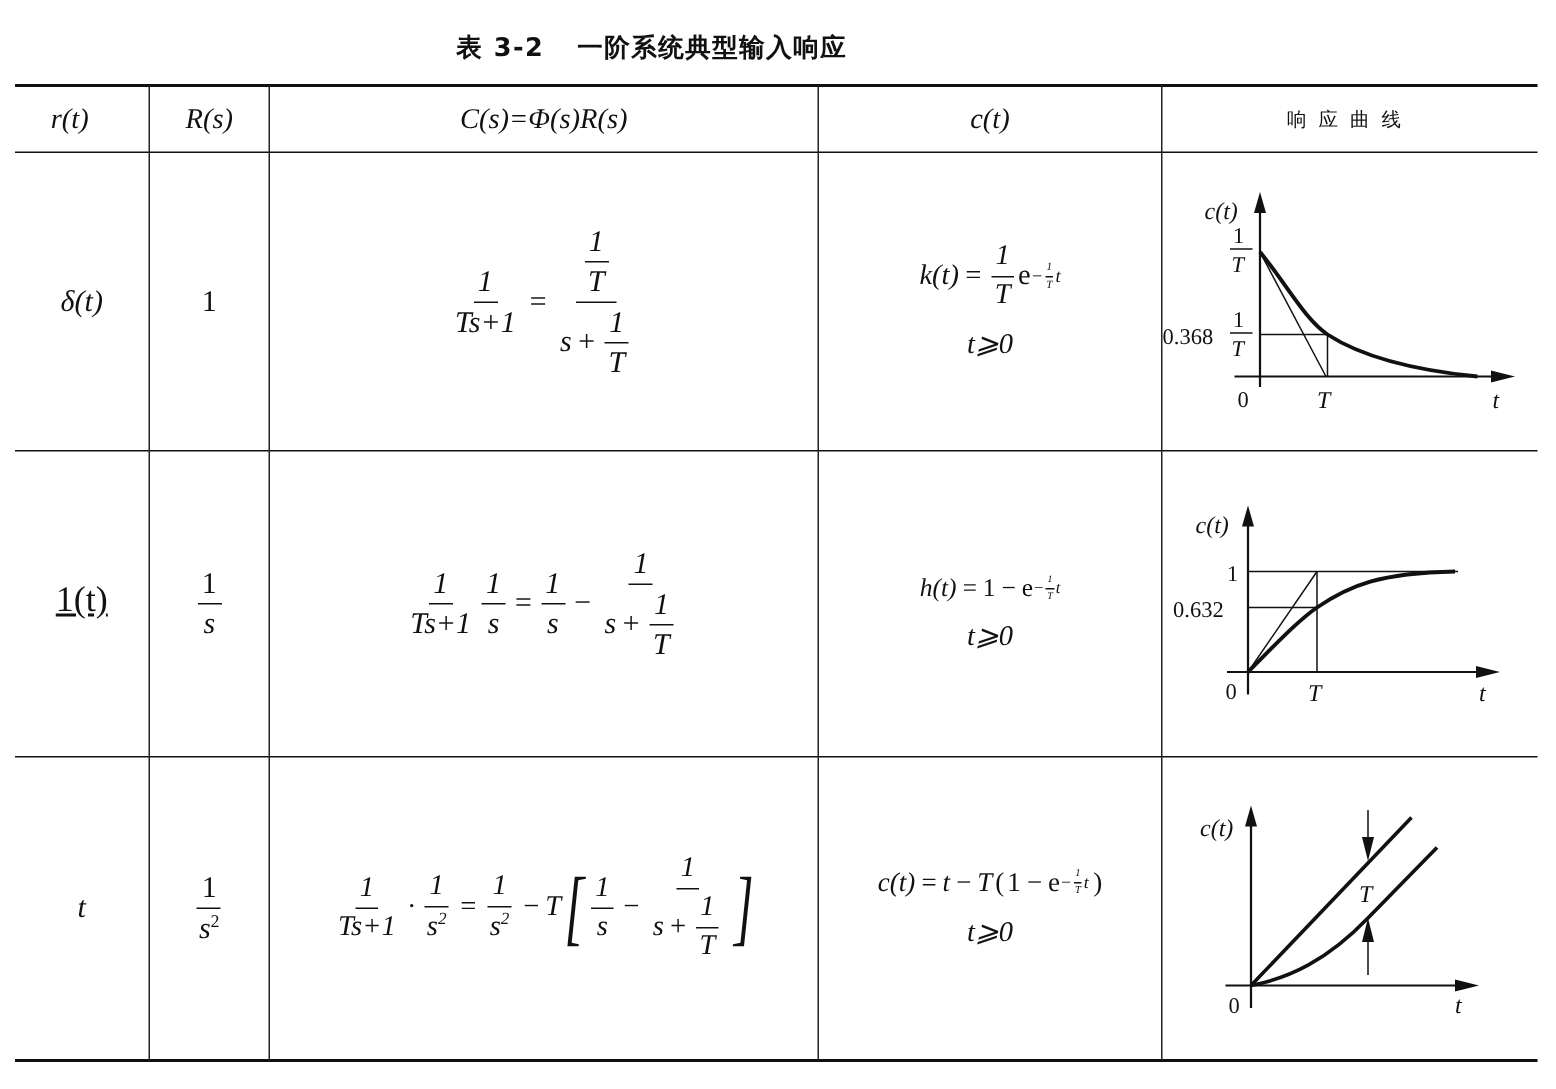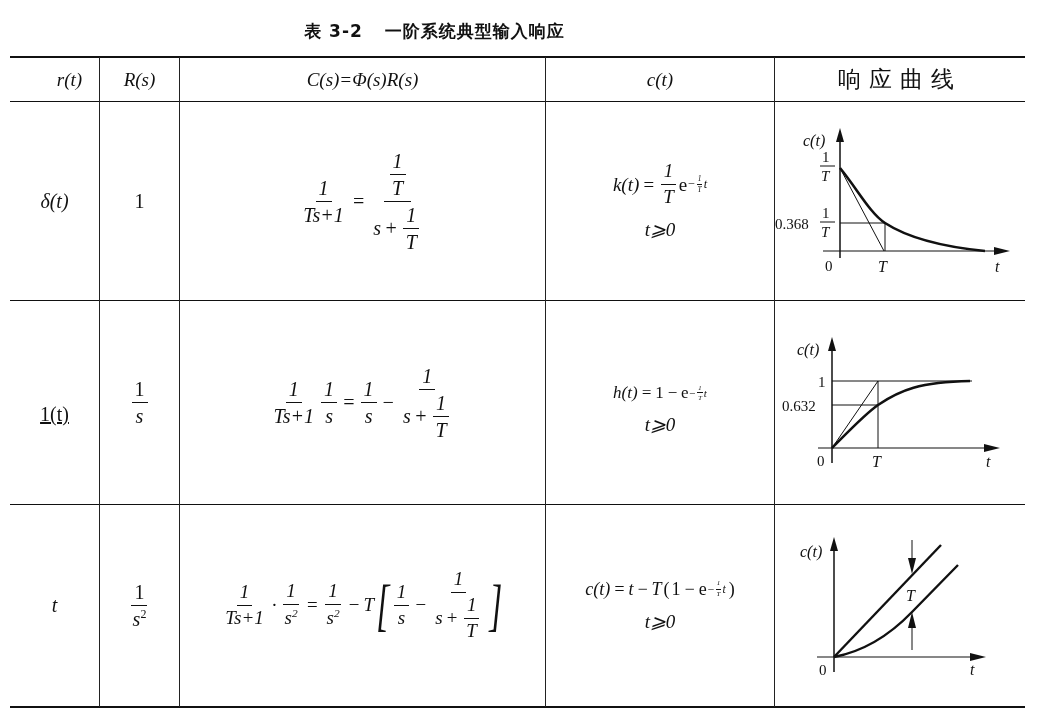--- a/index.html
+++ b/index.html
@@ -5,21 +5,21 @@
   html, body { margin:0; padding:0; background:#ffffff; }
   body { width:1037px; height:726px; position:relative; overflow:hidden;
          font-family:"Liberation Serif", "DejaVu Serif", serif; color:#111; }
   .title { position:absolute; left:0; width:869px; top:20px; text-align:center;
            font-family:"DejaVu Sans", "Liberation Sans", sans-serif; font-weight:bold; font-size:17px; letter-spacing:1px; }
   .title .num { margin-right:22px; }
   .hline { position:absolute; left:10px; width:1015px; background:#111; }
   .vline { position:absolute; width:1px; background:#222; top:57px; height:650px; }
   .cell { position:absolute; display:flex; align-items:center; justify-content:center; text-align:center; }
   .hdr { top:58px; height:43px; font-size:19px; }
-  .cjk { font-family:Liberation Serif, serif; font-size:23px; letter-spacing:8px; }
+  .cjk { font-family:Liberation Serif, serif; font-size:13px; letter-spacing:8px; }
   .it { font-style:italic; }
   .math { font-size:20px; display:inline-flex; align-items:center; white-space:nowrap; }
   .frac { display:inline-flex; flex-direction:column; align-items:center; vertical-align:middle; margin:0 2px; }
   .frac > .n { padding:0 3px 2px; border-bottom:1.3px solid #111; line-height:1.1; }
   .frac > .d { padding:2px 3px 0; line-height:1.1; }
   .frac.sm { font-size:0.6em; margin:0 1px; }
   .frac.sm > .n { padding:0 1px 1px; border-bottom-width:1px; }
   .frac.sm > .d { padding:1px 1px 0; }
   .op { margin:0 3px; }
   .sup { font-size:0.65em; vertical-align:0.9em; display:inline-flex; align-items:center; }
@@ -39,21 +39,21 @@
 <div class="hline" style="top:101px;height:1px;"></div>
 <div class="hline" style="top:300px;height:1px;"></div>
 <div class="hline" style="top:504px;height:1px;"></div>
 <div class="hline" style="top:706px;height:2px;"></div>
 
 <div class="vline" style="left:99px;"></div>
 <div class="vline" style="left:179px;"></div>
 <div class="vline" style="left:545px;"></div>
 <div class="vline" style="left:774px;"></div>
 
-<div class="cell hdr it" style="left:25px;width:89px;">r(t)</div>
+<div class="cell hdr it" style="left:2px;width:89px;">r(t)</div>
 <div class="cell hdr it" style="left:100px;width:79px;text-align:right;">R(s)</div>
 <div class="cell hdr it" style="left:180px;width:365px;">C(s)=Φ(s)R(s)</div>
 <div class="cell hdr it" style="left:546px;width:228px;">c(t)</div>
 <div class="cell hdr cjk" style="left:775px;width:250px;">响应曲线</div>
 
 <div class="cell math it" style="left:10px;width:89px;top:102px;height:198px;font-size:20px;">δ(t)</div>
 <div class="cell math" style="left:100px;width:79px;top:102px;height:198px;font-size:20px;">1</div>
 <div class="cell" style="left:180px;width:365px;top:102px;height:198px;">
   <span class="math it">
     <span class="frac">
@@ -114,21 +114,21 @@
   <text x="821" y="181" font-size="15" font-style="italic">T</text>
   <text x="775" y="229" font-size="15">0.368</text>
   <text x="822" y="218" font-size="15">1</text>
   <line x1="820" y1="222" x2="835" y2="222" stroke="#111" stroke-width="1"></line>
   <text x="821" y="237" font-size="15" font-style="italic">T</text>
   <text x="825" y="271" font-size="15">0</text>
   <text x="878" y="272" font-size="16" font-style="italic">T</text>
   <text x="995" y="272" font-size="16" font-style="italic">t</text>
 </svg>
 
-<div class="cell math" style="left:10px;width:89px;top:313px;height:203px;font-size:20px;text-decoration:underline;">
+<div class="cell math" style="left:10px;width:89px;top:299px;height:203px;font-size:24px;text-decoration:underline;">
     <span>1(t)</span>
   </div>
 <div class="cell" style="left:100px;width:79px;top:301px;height:203px;">
   <span class="math it">
       <span class="frac">
         <span class="n" style="font-style:normal;">1</span>
         <span class="d">s</span>
       </span>
     </span>
 </div>

